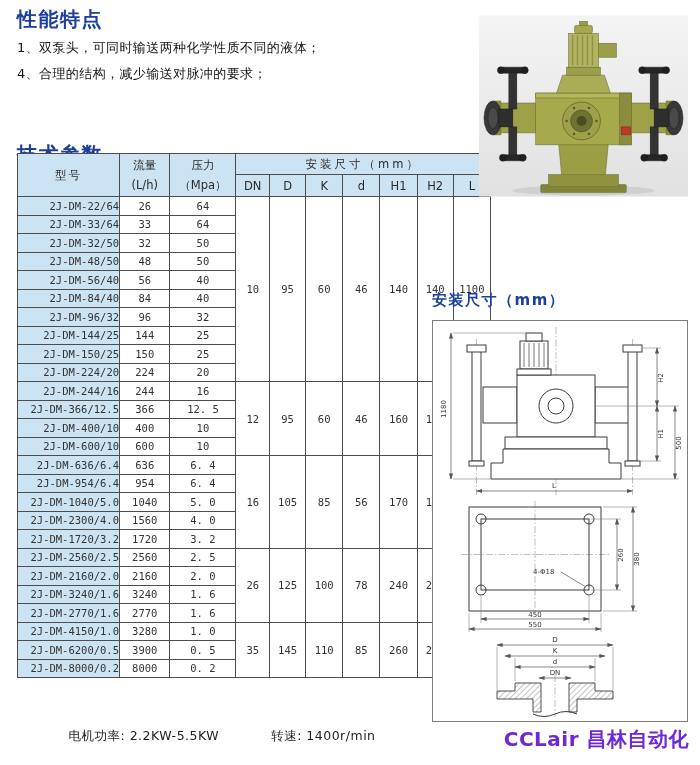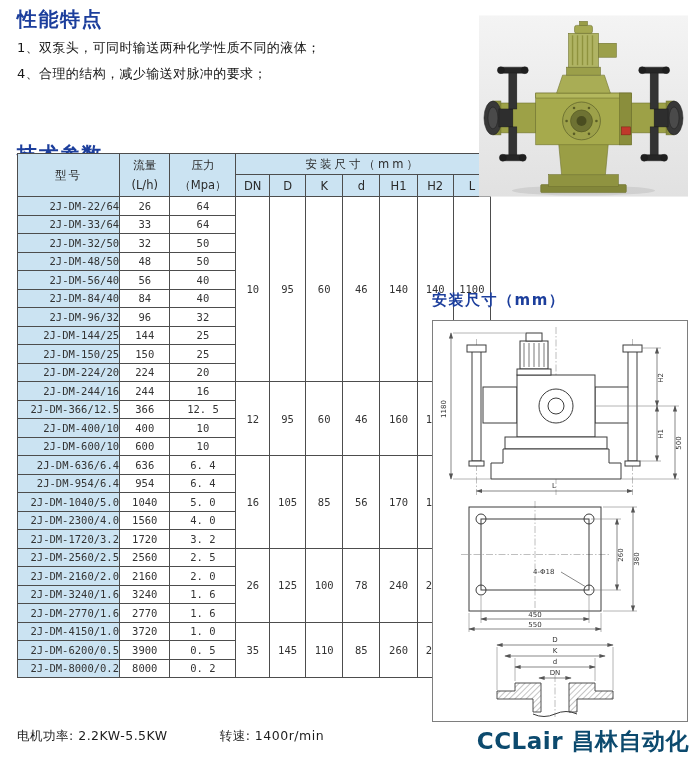--- a/index.html
+++ b/index.html
@@ -29,37 +29,37 @@
   th.sp  { letter-spacing:3px; }
   th.sp2 { letter-spacing:2px; }
   .two-line div { line-height:20px; }
   #param-table tbody td {
     height:18.5px; font-family:"DejaVu Sans Mono", monospace; font-size:10.5px; background:#ffffff;
   }
   #param-table tbody td.model {
     background:#cbe3f2; text-align:right; padding-left:6px; white-space:nowrap;
   }
 
-  #table-footer { left:17px; top:728px; width:410px; display:flex; gap:52px;
+  #table-footer { left:17px; top:728px; width:410px; display:flex; justify-content:center; gap:52px;
     font-size:12.5px; color:#1d1d1d; letter-spacing:0.5px; }
 
   
   #photo { left:479px; top:14px; width:209px; height:184px; }
   #install-title { left:432px; top:291px; font-size:15px; }
   #draw-box { left:432px; top:320px; width:256px; height:402px; border:1px solid #7e7e7e; background:#fff; }
   #draw-box svg { display:block; }
 
   svg text { font-family:"DejaVu Sans", sans-serif; font-size:7px; fill:#333; }
   .dim   { stroke:#555; stroke-width:0.7; fill:none; }
   .ext   { stroke:#777; stroke-width:0.55; fill:none; }
   .mach  { stroke:#3c3c3c; stroke-width:1; fill:#ffffff; }
   .machn { stroke:#3c3c3c; stroke-width:1; fill:none; }
   .cl    { stroke:#8a8a8a; stroke-width:0.55; fill:none; stroke-dasharray:7 2 1.5 2; }
 
-  #brand { right:11px; top:726px; font-size:23px; font-weight:bold; color:#0c4a6e; letter-spacing:0.5px; }
+  #brand { right:11px; top:726px; font-size:20px; font-weight:bold; color:#6d28d9; letter-spacing:0.5px; }
 </style>
 </head>
 <body>
 
 <div class="abs" id="features">
   <div class="blue-title">性能特点</div>
   <ul>
     <li>1、双泵头，可同时输送两种化学性质不同的液体；</li>
     <li>4、合理的结构，减少输送对脉冲的要求；</li>
   </ul>
@@ -242,21 +242,21 @@
         <td>3240</td>
         <td>1. 6</td>
       </tr>
       <tr>
         <td class="model">2J-DM-2770/1.6</td>
         <td>2770</td>
         <td>1. 6</td>
       </tr>
       <tr>
         <td class="model">2J-DM-4150/1.0</td>
-        <td>3720</td>
+        <td>3280</td>
         <td>1. 0</td>
         <td rowspan="3">35</td>
         <td rowspan="3">145</td>
         <td rowspan="3">110</td>
         <td rowspan="3">85</td>
         <td rowspan="3">260</td>
         <td rowspan="3">260</td>
         <td rowspan="3">1350</td>
       </tr>
       <tr>

